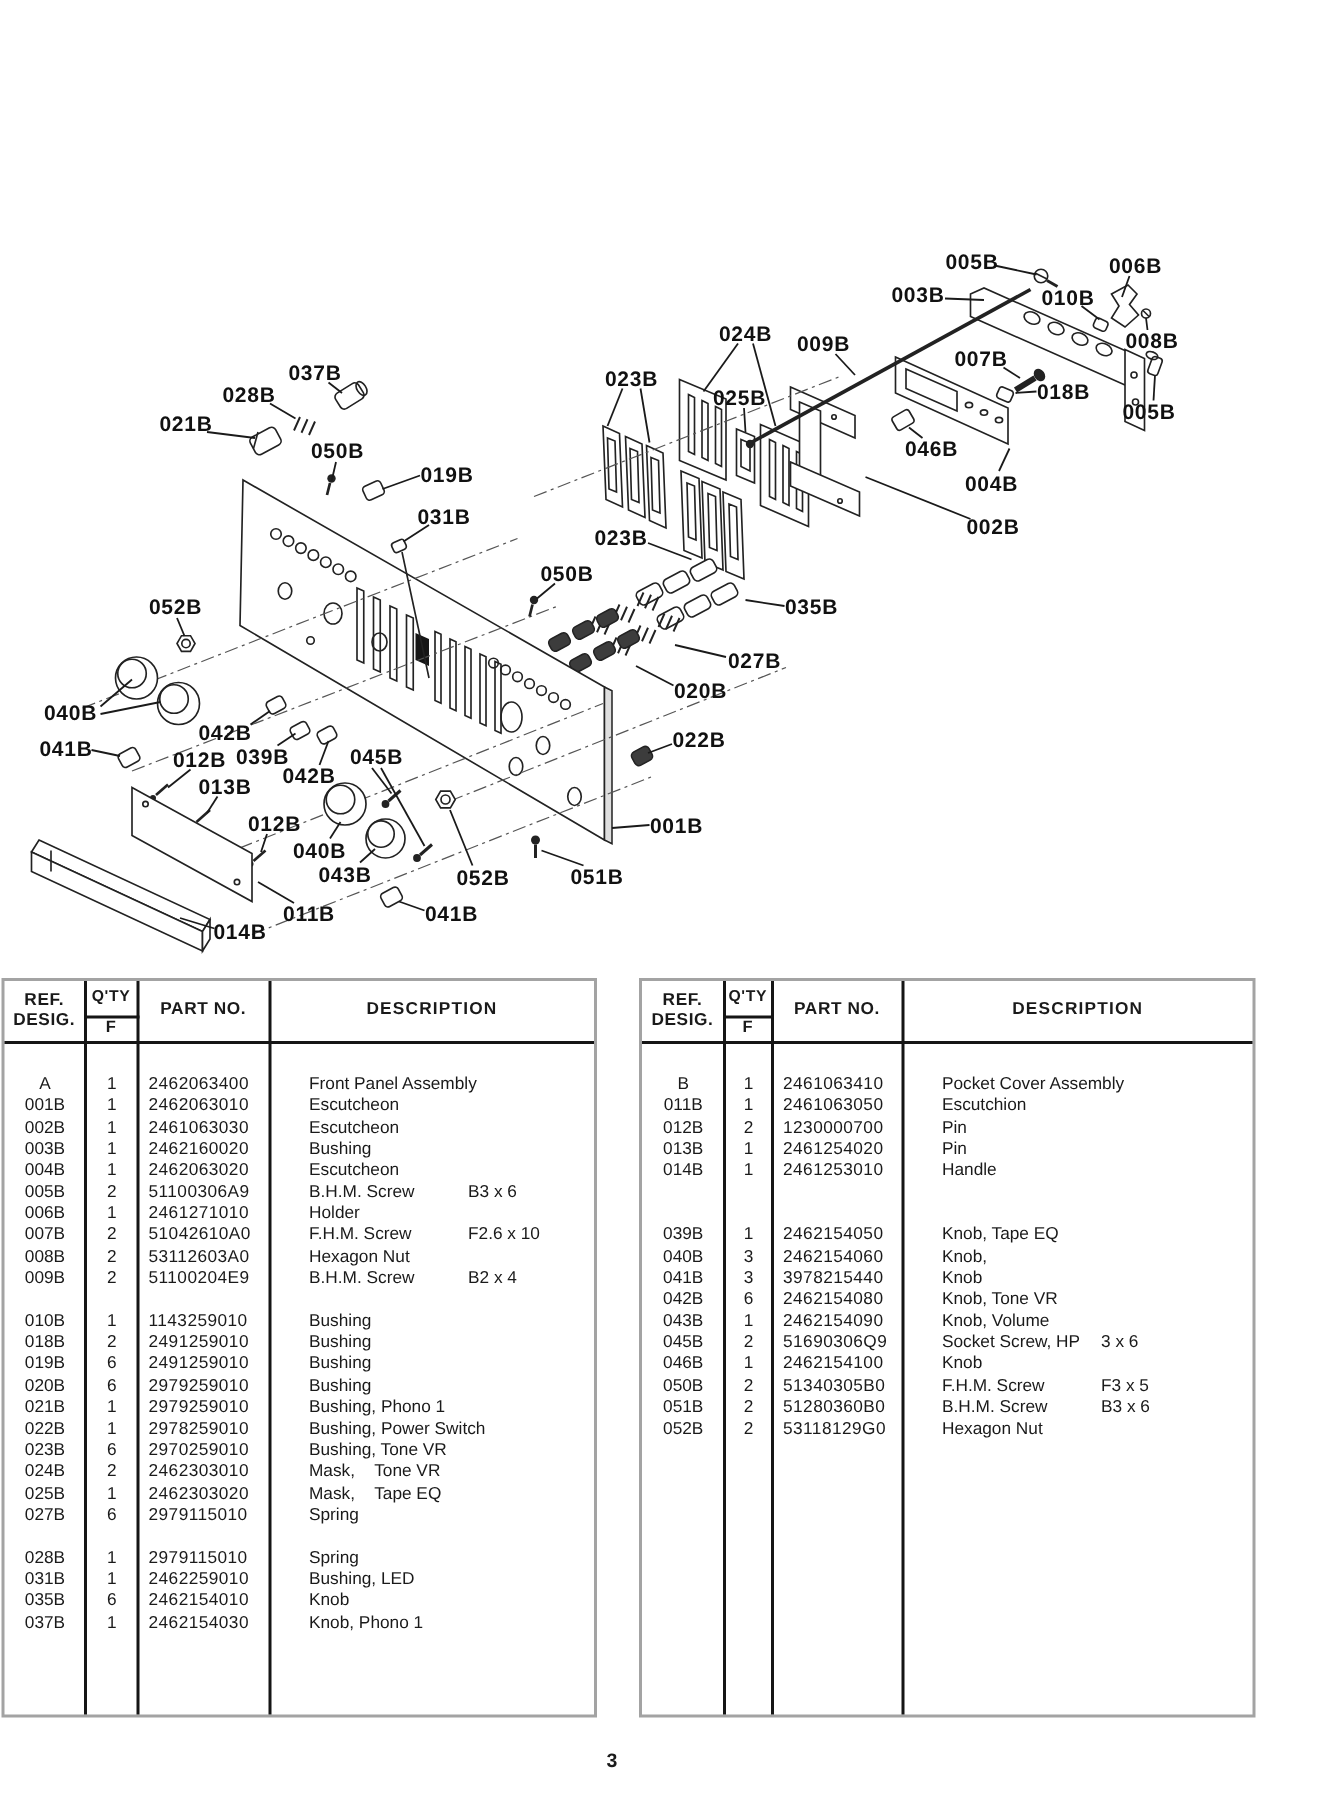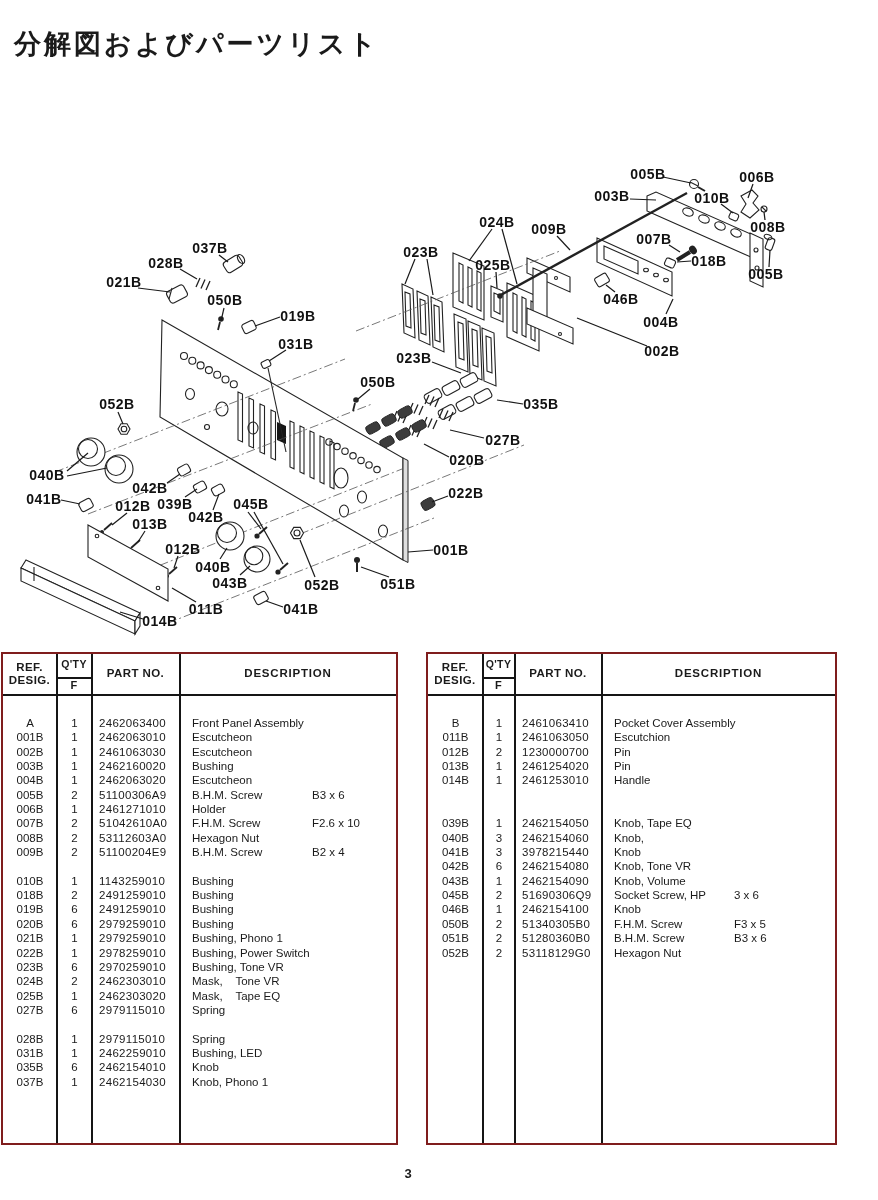--- a/index.html
+++ b/index.html
@@ -13,49 +13,48 @@
   #diagram{position:absolute;left:0;top:0;width:878px;height:650px;}
   #diagram *{vector-effect:non-scaling-stroke;}
   .ln{stroke:#222;stroke-width:1.1;fill:none;}
   .part{fill:#ffffff;stroke:#222;stroke-width:1.1;}
   .dark{fill:#3c3c3c;stroke:#222;stroke-width:1;}
   .axis{stroke:#555;stroke-width:0.8;fill:none;stroke-dasharray:9 3 2 3;}
   .leader{stroke:#1a1a1a;stroke-width:1.2;}
   .plabel{font-family:"Liberation Sans","DejaVu Sans",sans-serif;font-size:14px;font-weight:bold;
           letter-spacing:0.5px;fill:#111;text-anchor:middle;}
   
-  .ptable{position:absolute;top:652px;height:493px;border:2px solid #7f1d1d;background:#fff;box-sizing:border-box;}
+  .ptable{position:absolute;top:652px;height:493px;border:2px solid #a3a3a3;background:#fff;box-sizing:border-box;}
   #table-left{left:1px;width:397px;}
   #table-right{left:426px;width:411px;}
   .vline,.hline{position:absolute;background:#151515;}
   .vline{top:0;bottom:0;width:1.5px;}
   .hline{height:1.5px;}
   .thead{position:absolute;top:0;left:0;right:0;height:40px;font-weight:bold;}
   .th{position:absolute;text-align:center;font-size:11.5px;letter-spacing:0.4px;}
   .th.ref{top:7px;line-height:13px;font-size:11.5px;}
   .th.qty{top:4px;font-size:10.5px;}
   .th.qtyf{font-size:11px;}
   .th.part{top:13px;}
   .th.desc{top:13px;letter-spacing:0.8px;}
   .tbody{position:absolute;top:42px;left:0;right:0;bottom:0;padding-top:20px;}
   .trow{display:grid;height:14.35px;font-size:11.5px;line-height:14.35px;}
   .tcell{overflow:visible;white-space:nowrap;}
   .tcell.ref{text-align:center;}
   .tcell.qty{text-align:center;}
   .tcell.part{padding-left:7px;letter-spacing:0.3px;}
-  .tcell.desc{padding-left:12px;position:relative;}
+  .tcell.desc{padding-left:26px;position:relative;}
   .size{position:absolute;left:132px;top:0;}
   #page-number{position:absolute;left:396px;top:1166px;width:24px;text-align:center;
                font-size:13px;font-weight:bold;}
 </style>
 </head>
 <body>
 <div id="page">
 
-  <h1 id="title">分解図およびパーツリスト</h1>
 
   <svg id="diagram" viewBox="0 0 878 650" xmlns="http://www.w3.org/2000/svg">
 
     <g>
       <polygon class="part" points="402,284 413,289 415,338 404,333"></polygon>
         <polygon class="ln" points="405,292 410,294 411,328 406,326"></polygon>
       <polygon class="part" points="417,291 428,296 430,345 419,340"></polygon>
         <polygon class="ln" points="420,299 425,301 426,335 421,333"></polygon>
       <polygon class="part" points="431,297 442,302 444,352 433,347"></polygon>
         <polygon class="ln" points="434,305 439,307 440,342 435,340"></polygon>

